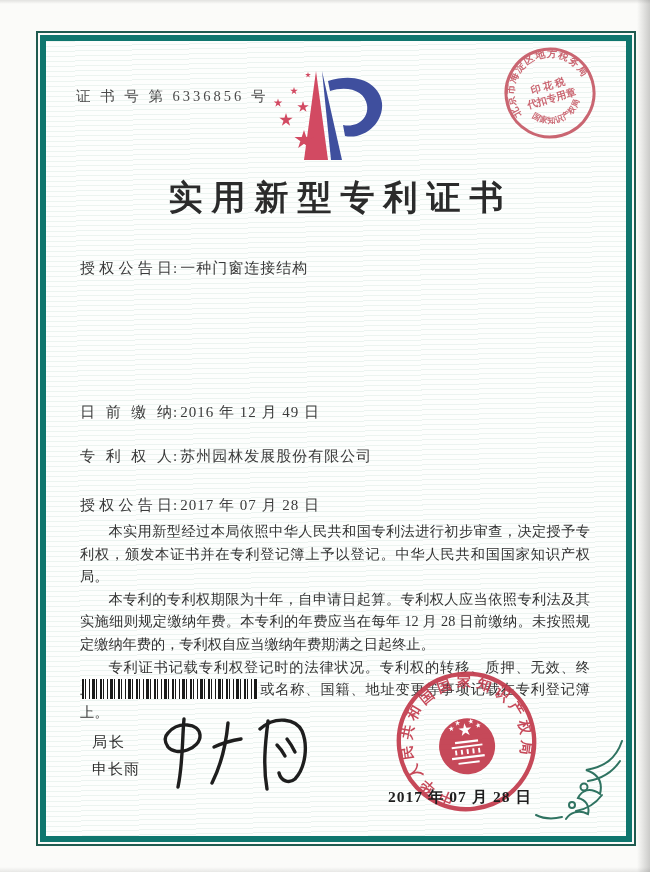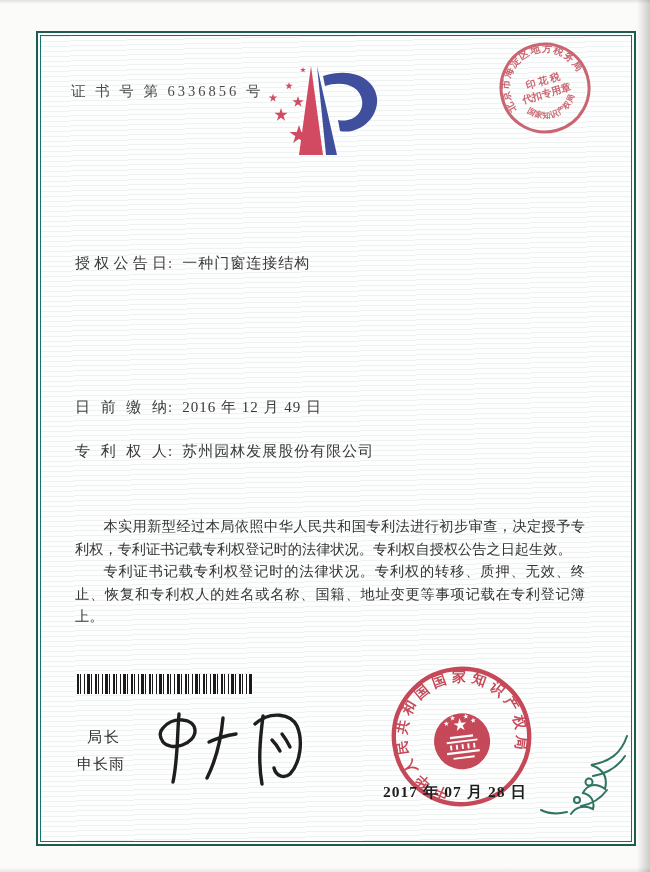--- a/index.html
+++ b/index.html
@@ -10,55 +10,55 @@
   }
   .edge-right { position:absolute; right:0; top:0; bottom:0; width:13px;
     background:linear-gradient(90deg, rgba(0,0,0,0) 0%, rgba(90,90,88,0.30) 100%); }
   .edge-top { position:absolute; left:0; top:0; right:0; height:4px;
     background:linear-gradient(180deg, rgba(0,0,0,0.10), rgba(0,0,0,0)); }
   .edge-bottom { position:absolute; left:0; bottom:0; right:0; height:5px;
     background:linear-gradient(0deg, rgba(0,0,0,0.08), rgba(0,0,0,0)); }
 
   .frame-outer { position:absolute; left:36px; top:31px; right:14px; bottom:26px;
     border:2.5px solid #1f5b50; }
-  .frame-inner { position:absolute; inset:2px; border:1px solid #0f766e; }
+  .frame-inner { position:absolute; inset:2px; border:6px solid #0f766e; }
   .content { position:absolute; inset:0;
     background:
       repeating-linear-gradient(179deg, rgba(110,170,148,0.12) 0px, rgba(110,170,148,0.12) 1px, rgba(0,0,0,0) 1px, rgba(0,0,0,0) 5px),
       #fdfefd; }
 
   .cert-no { position:absolute; left:30px; top:46px; font-size:14.5px;
     letter-spacing:3px; color:#4b4b4b; }
 
   .logo { position:absolute; left:212px; top:22px; }
   .tax-seal { position:absolute; left:454px; top:2px; transform:rotate(-16deg); opacity:0.88; }
 
   .title { position:absolute; top:134px; left:0; right:0; text-align:center;
     font-size:34px; font-weight:600; letter-spacing:9px; text-indent:9px; color:#2b2b2b; }
 
   .field { position:absolute; left:34px; right:26px; height:22px;
     font-size:15px; color:#3a3a3a; white-space:nowrap; }
   .field .flabel { display:inline-block; width:92px; text-align:justify; text-align-last:justify; }
   .field .fcolon { display:inline-block; margin:0 2px 0 1px; }
-  .field .fvalue { display:inline-block; margin-left:8px; letter-spacing:1px; }
+  .field .fvalue { display:inline-block; margin-left:1px; letter-spacing:1px; }
   .f0{top:218px}.f1{top:273px}.f2{top:318px}.f3{top:362px}.f4{top:406px}.f5{top:455px}
 
   .paras { position:absolute; left:34px; top:479px; width:510px;
     font-size:14.2px; line-height:22.6px; color:#333; text-align:justify; }
   .paras p { text-indent:2em; }
 
   .barcode { position:absolute; left:36px; top:638px; width:176px; height:20px;
     background:repeating-linear-gradient(90deg,
       #1a1a1a 0 2px, #fff 2px 3px, #1a1a1a 3px 4px, #fff 4px 7px,
       #1a1a1a 7px 8px, #fff 8px 10px, #1a1a1a 10px 13px, #fff 13px 14px,
       #1a1a1a 14px 15px, #fff 15px 18px); }
 
   .sig-title { position:absolute; left:46px; top:692px; font-size:15px; color:#2e2e2e;
     letter-spacing:2px; font-family:"Liberation Sans","DejaVu Sans",sans-serif; }
-  .sig-name  { position:absolute; left:36px; top:719px; font-size:15px; color:#2e2e2e;
+  .sig-name  { position:absolute; left:46px; top:719px; font-size:15px; color:#2e2e2e;
     letter-spacing:1px; font-family:"Liberation Sans","DejaVu Sans",sans-serif; }
   .sign-svg { position:absolute; left:108px; top:670px; }
 
   .big-seal { position:absolute; left:348px; top:628px; transform:rotate(-7deg); opacity:0.92; }
   .issue-date { position:absolute; left:342px; top:746px; font-size:15.5px; font-weight:700;
     color:#1d1d1d; letter-spacing:1px; }
 
   .flourish { position:absolute; right:2px; top:698px; }
 
   .footer { position:absolute; left:0; right:0; bottom:6px; text-align:center;
@@ -101,33 +101,38 @@
       <text font-size="10" font-weight="600" fill="#c4525f" letter-spacing="1">
         <textPath href="#taxArcTop" startOffset="2">北京市海淀区地方税务局</textPath>
       </text>
       <text font-size="8" font-weight="600" fill="#c4525f" letter-spacing="0.5">
         <textPath href="#taxArcBot" startOffset="1">国家知识产权局</textPath>
       </text>
       <text x="50" y="46" text-anchor="middle" font-size="10" font-weight="700" fill="#c4525f">印 花 税</text>
       <text x="50" y="59" text-anchor="middle" font-size="10" font-weight="700" fill="#c4525f">代扣专用章</text>
     </svg>
 
+    <div class="title">实用新型专利证书</div>
 
     <div class="field f0">
       <span class="flabel">授权公告日</span><span class="fcolon">:</span><span class="fvalue">一种门窗连接结构</span>
     </div>
     <div class="field f3">
       <span class="flabel">日前缴纳</span><span class="fcolon">:</span><span class="fvalue">2016 年 12 月 49 日</span>
     </div>
     <div class="field f4">
       <span class="flabel">专利权人</span><span class="fcolon">:</span><span class="fvalue">苏州园林发展股份有限公司</span>
     </div>
+    <div class="field f5">
+      <span class="flabel">授权公告日</span><span class="fcolon">:</span><span class="fvalue">2017 年 07 月 28 日</span>
+    </div>
 
     <div class="paras">
-      <p>本实用新型经过本局依照中华人民共和国专利法进行初步审查，决定授予专利权，专利证书记载专利权登记时的法律状况。专利权自授权公告之日起生效。</p>
+      <p>本实用新型经过本局依照中华人民共和国专利法进行初步审查，决定授予专利权，颁发本证书并在专利登记簿上予以登记。中华人民共和国国家知识产权局。</p>
+      <p>本专利的专利权期限为十年，自申请日起算。专利权人应当依照专利法及其实施细则规定缴纳年费。本专利的年费应当在每年 12 月 28 日前缴纳。未按照规定缴纳年费的，专利权自应当缴纳年费期满之日起终止。</p>
       <p>专利证书记载专利权登记时的法律状况。专利权的转移、质押、无效、终止、恢复和专利权人的姓名或名称、国籍、地址变更等事项记载在专利登记簿上。</p>
     </div>
 
     <div class="barcode"></div>
 
     <div class="sig-title">局长</div>
     <div class="sig-name">申长雨</div>
 
     <svg class="sign-svg" width="185" height="85" viewBox="0 0 185 85">
       <g fill="none" stroke="#1e1e1e" stroke-width="3.4" stroke-linecap="round">

